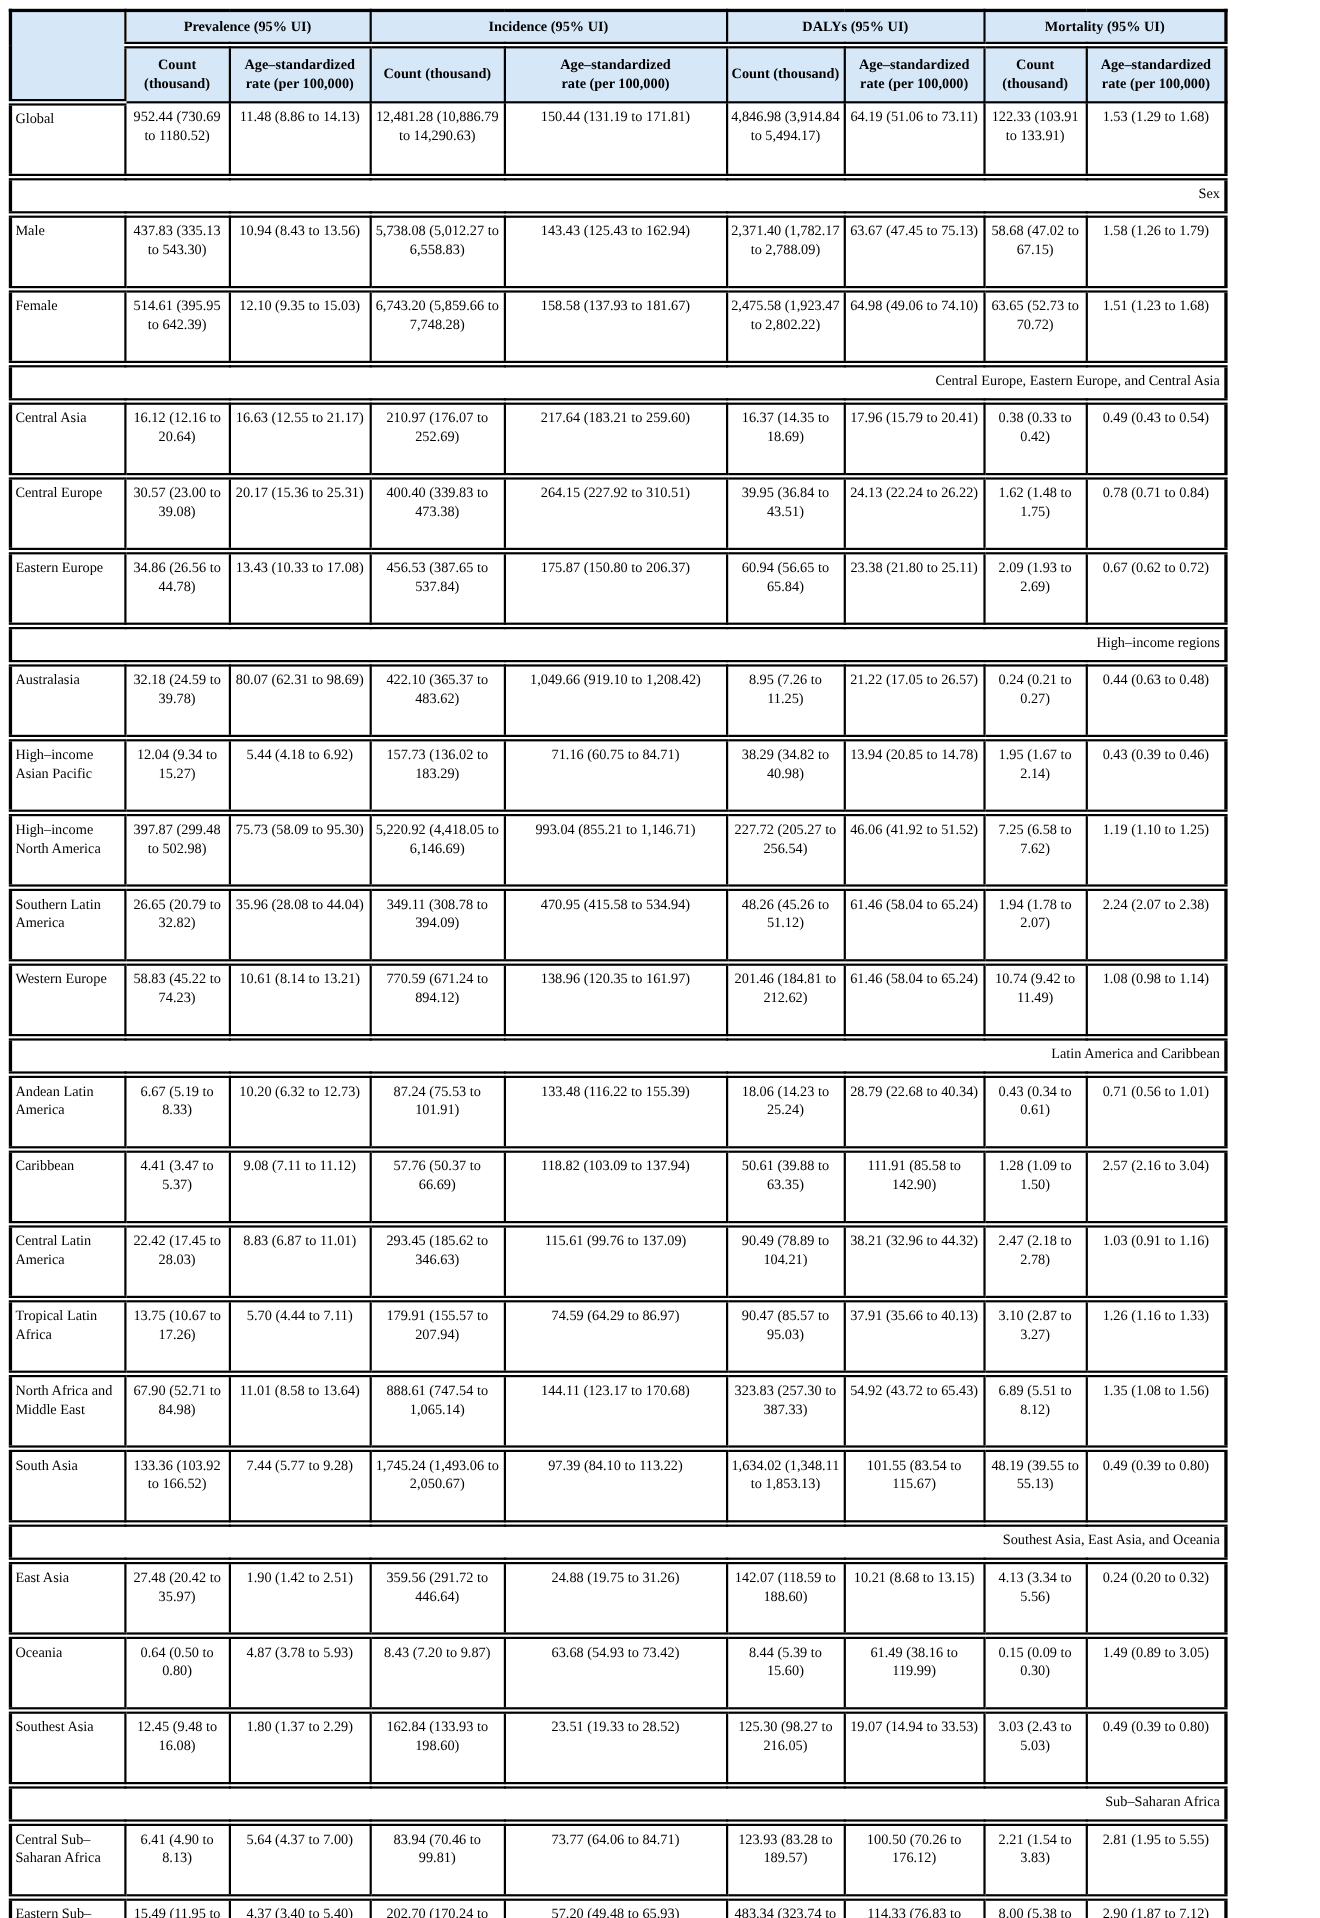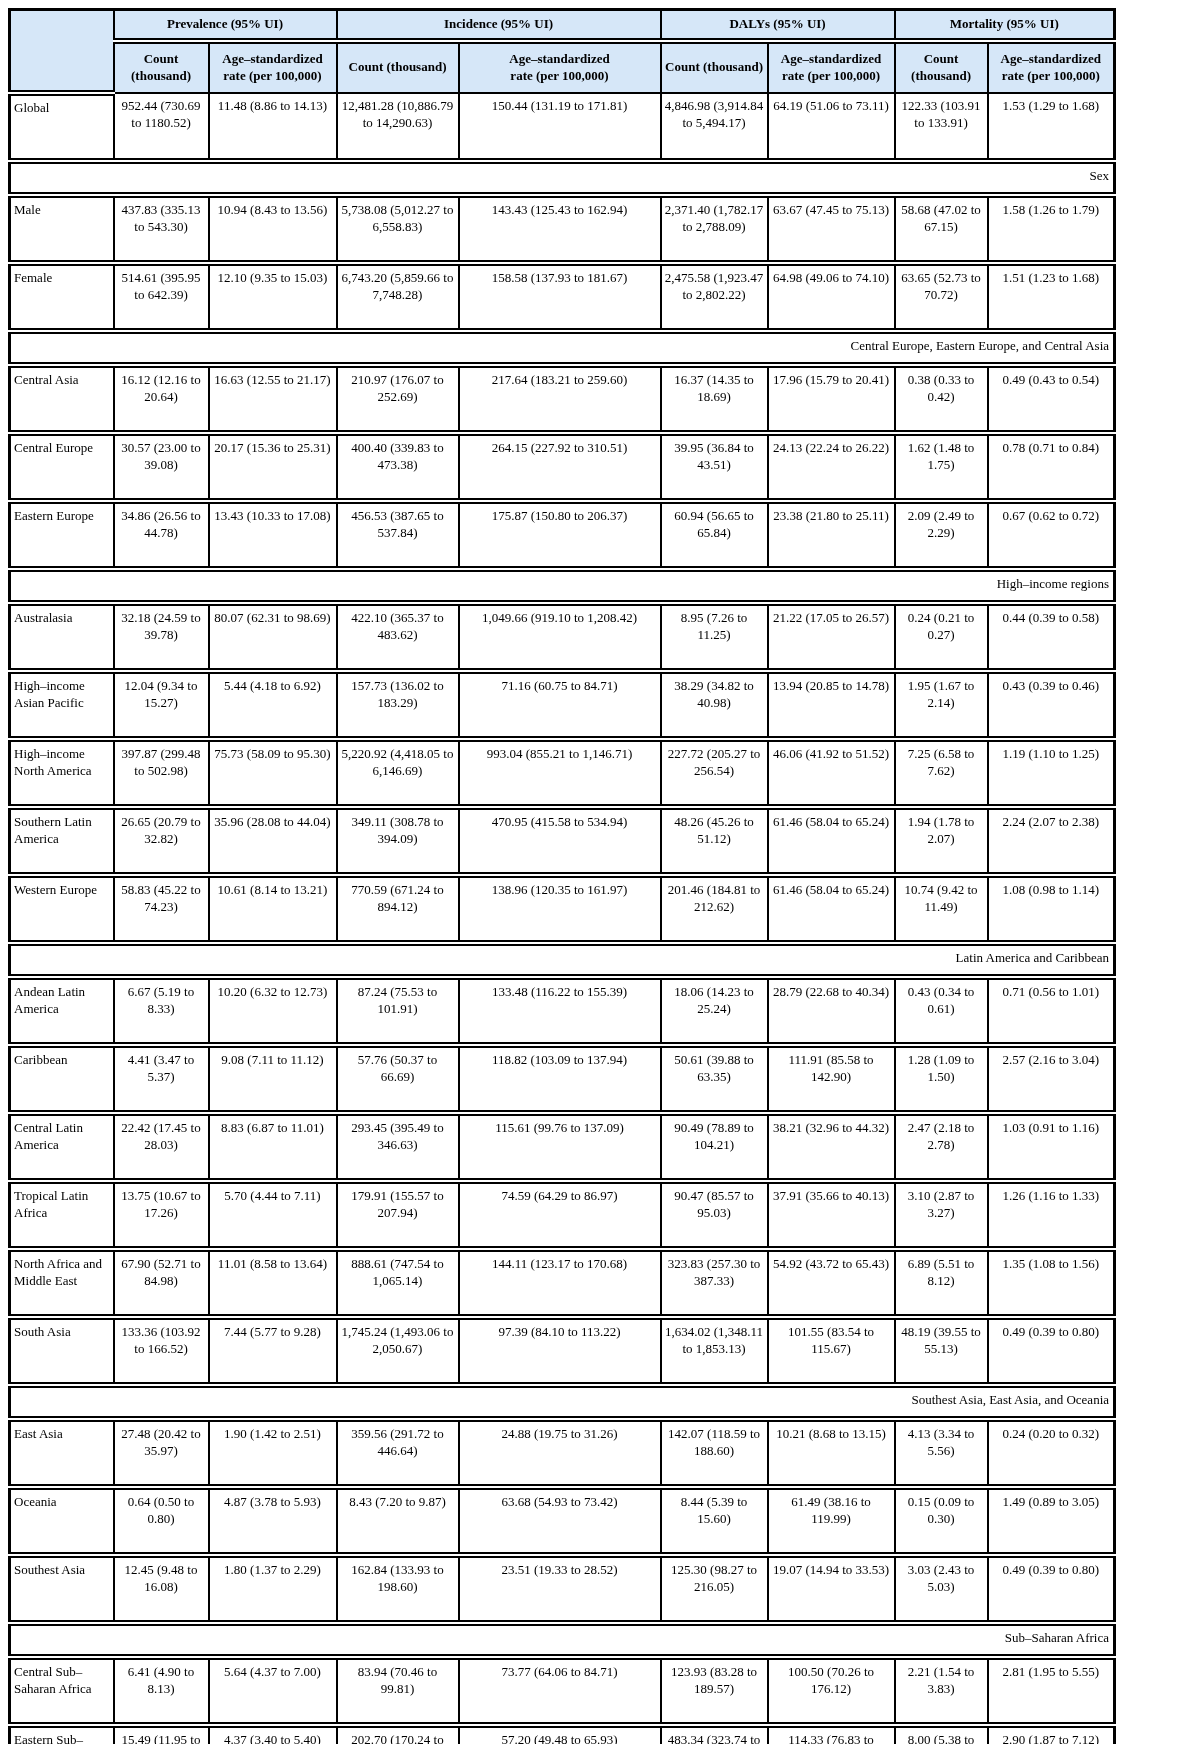--- a/index.html
+++ b/index.html
@@ -165,36 +165,36 @@
           <td>0.78 (0.71 to 0.84)</td>
         </tr>
         <tr class="data-row">
           <td class="region">Eastern Europe</td>
           <td>34.86 (26.56 to 44.78)</td>
           <td>13.43 (10.33 to 17.08)</td>
           <td>456.53 (387.65 to 537.84)</td>
           <td>175.87 (150.80 to 206.37)</td>
           <td>60.94 (56.65 to 65.84)</td>
           <td>23.38 (21.80 to 25.11)</td>
-          <td>2.09 (2.49 to 2.29)</td>
+          <td>2.09 (1.93 to 2.69)</td>
           <td>0.67 (0.62 to 0.72)</td>
         </tr>
         <tr class="section-row">
           <td colspan="9">High–income regions</td>
         </tr>
         <tr class="data-row">
           <td class="region">Australasia</td>
           <td>32.18 (24.59 to 39.78)</td>
           <td>80.07 (62.31 to 98.69)</td>
           <td>422.10 (365.37 to 483.62)</td>
           <td>1,049.66 (919.10 to 1,208.42)</td>
           <td>8.95 (7.26 to 11.25)</td>
           <td>21.22 (17.05 to 26.57)</td>
           <td>0.24 (0.21 to 0.27)</td>
-          <td>0.44 (0.39 to 0.58)</td>
+          <td>0.44 (0.63 to 0.48)</td>
         </tr>
         <tr class="data-row">
           <td class="region">High–income Asian Pacific</td>
           <td>12.04 (9.34 to 15.27)</td>
           <td>5.44 (4.18 to 6.92)</td>
           <td>157.73 (136.02 to 183.29)</td>
           <td>71.16 (60.75 to 84.71)</td>
           <td>38.29 (34.82 to 40.98)</td>
           <td>13.94 (20.85 to 14.78)</td>
           <td>1.95 (1.67 to 2.14)</td>
@@ -255,21 +255,21 @@
           <td>118.82 (103.09 to 137.94)</td>
           <td>50.61 (39.88 to 63.35)</td>
           <td>111.91 (85.58 to 142.90)</td>
           <td>1.28 (1.09 to 1.50)</td>
           <td>2.57 (2.16 to 3.04)</td>
         </tr>
         <tr class="data-row">
           <td class="region">Central Latin America</td>
           <td>22.42 (17.45 to 28.03)</td>
           <td>8.83 (6.87 to 11.01)</td>
-          <td>293.45 (395.49 to 346.63)</td>
+          <td>293.45 (185.62 to 346.63)</td>
           <td>115.61 (99.76 to 137.09)</td>
           <td>90.49 (78.89 to 104.21)</td>
           <td>38.21 (32.96 to 44.32)</td>
           <td>2.47 (2.18 to 2.78)</td>
           <td>1.03 (0.91 to 1.16)</td>
         </tr>
         <tr class="data-row">
           <td class="region">Tropical Latin Africa</td>
           <td>13.75 (10.67 to 17.26)</td>
           <td>5.70 (4.44 to 7.11)</td>

